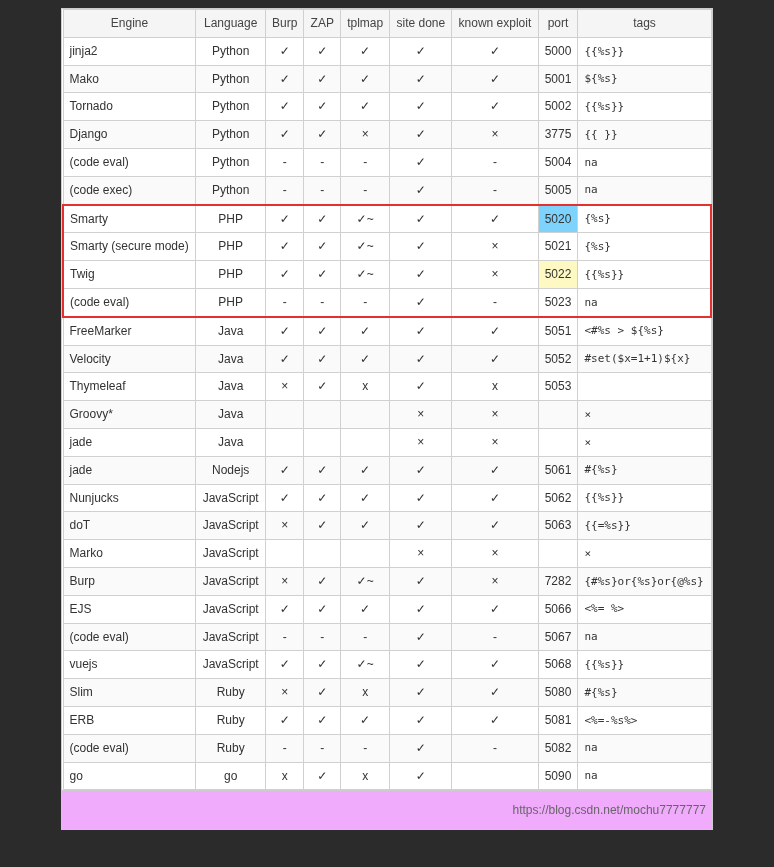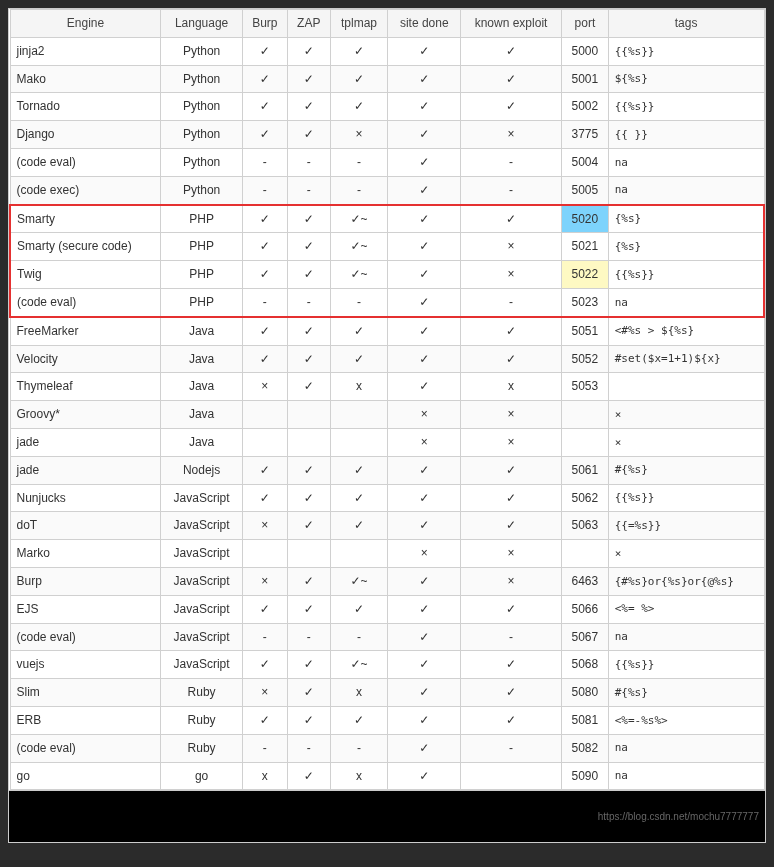--- a/index.html
+++ b/index.html
@@ -9,21 +9,21 @@
       font-size: 12px;
       display: flex;
       justify-content: center;
       align-items: flex-start;
       min-height: 867px;
       padding: 8px;
     }
     .table-container {
       background: #fff;
       border: 1px solid #ccc;
-      width: 758px;
+      width: 652px;
     }
     table {
       width: 100%;
       border-collapse: collapse;
     }
     th, td {
       border: 1px solid #d0d0d0;
       padding: 5px 6px;
       text-align: center;
       color: #333;
@@ -40,25 +40,25 @@
     tr:nth-child(even) td {
       background: #fafafa;
     }
     tr:nth-child(odd) td {
       background: #fff;
     }
     .check { color: #333; }
     .tags-col { text-align: left; font-family: monospace; font-size: 11px; }
     .engine-col { text-align: left; }
     .url-bar {
-      background: #000000;
+      background: #f0abfc;
       color: #666;
-      font-size: 10px;
+      font-size: 12px;
       text-align: right;
-      padding: 20px 6px;
+      padding: 12px 6px;
       border-top: 1px solid #ccc;
     }
   </style>
 </head>
 <body>
 
 <div class="table-container">
   <table>
     <thead>
       <tr>
@@ -145,21 +145,21 @@
           <td style="background: rgb(255, 255, 255); border-top: 2px solid rgb(229, 48, 48);">PHP</td>
           <td class="check" style="background: rgb(255, 255, 255); border-top: 2px solid rgb(229, 48, 48);">✓</td>
           <td class="check" style="background: rgb(255, 255, 255); border-top: 2px solid rgb(229, 48, 48);">✓</td>
           <td class="check" style="background: rgb(255, 255, 255); border-top: 2px solid rgb(229, 48, 48);">✓~</td>
           <td class="check" style="background: rgb(255, 255, 255); border-top: 2px solid rgb(229, 48, 48);">✓</td>
           <td class="check" style="background: rgb(255, 255, 255); border-top: 2px solid rgb(229, 48, 48);">✓</td>
           <td style="background: #7dd3fc; border-top: 2px solid rgb(229, 48, 48);">5020</td>
           <td class="tags-col" style="background: rgb(255, 255, 255); border-right: 2px solid rgb(229, 48, 48); border-top: 2px solid rgb(229, 48, 48);">{%s}</td>
         </tr>
         <tr>
-          <td class="engine-col" style="background: rgb(255, 255, 255); border-left: 2px solid rgb(229, 48, 48);">Smarty (secure code)</td>
+          <td class="engine-col" style="background: rgb(255, 255, 255); border-left: 2px solid rgb(229, 48, 48);">Smarty (secure mode)</td>
           <td style="background: rgb(255, 255, 255);">PHP</td>
           <td class="check" style="background: rgb(255, 255, 255);">✓</td>
           <td class="check" style="background: rgb(255, 255, 255);">✓</td>
           <td class="check" style="background: rgb(255, 255, 255);">✓~</td>
           <td class="check" style="background: rgb(255, 255, 255);">✓</td>
           <td class="check" style="background: rgb(255, 255, 255);">×</td>
           <td style="background: rgb(255, 255, 255);">5021</td>
           <td class="tags-col" style="background: rgb(255, 255, 255); border-right: 2px solid rgb(229, 48, 48);">{%s}</td>
         </tr>
         <tr>
@@ -284,21 +284,21 @@
           <td class="tags-col">×</td>
         </tr>
         <tr>
           <td class="engine-col">Burp</td>
           <td>JavaScript</td>
           <td class="check">×</td>
           <td class="check">✓</td>
           <td class="check">✓~</td>
           <td class="check">✓</td>
           <td class="check">×</td>
-          <td>6463</td>
+          <td>7282</td>
           <td class="tags-col">{#%s}or{%s}or{@%s}</td>
         </tr>
         <tr>
           <td class="engine-col">EJS</td>
           <td>JavaScript</td>
           <td class="check">✓</td>
           <td class="check">✓</td>
           <td class="check">✓</td>
           <td class="check">✓</td>
           <td class="check">✓</td>

